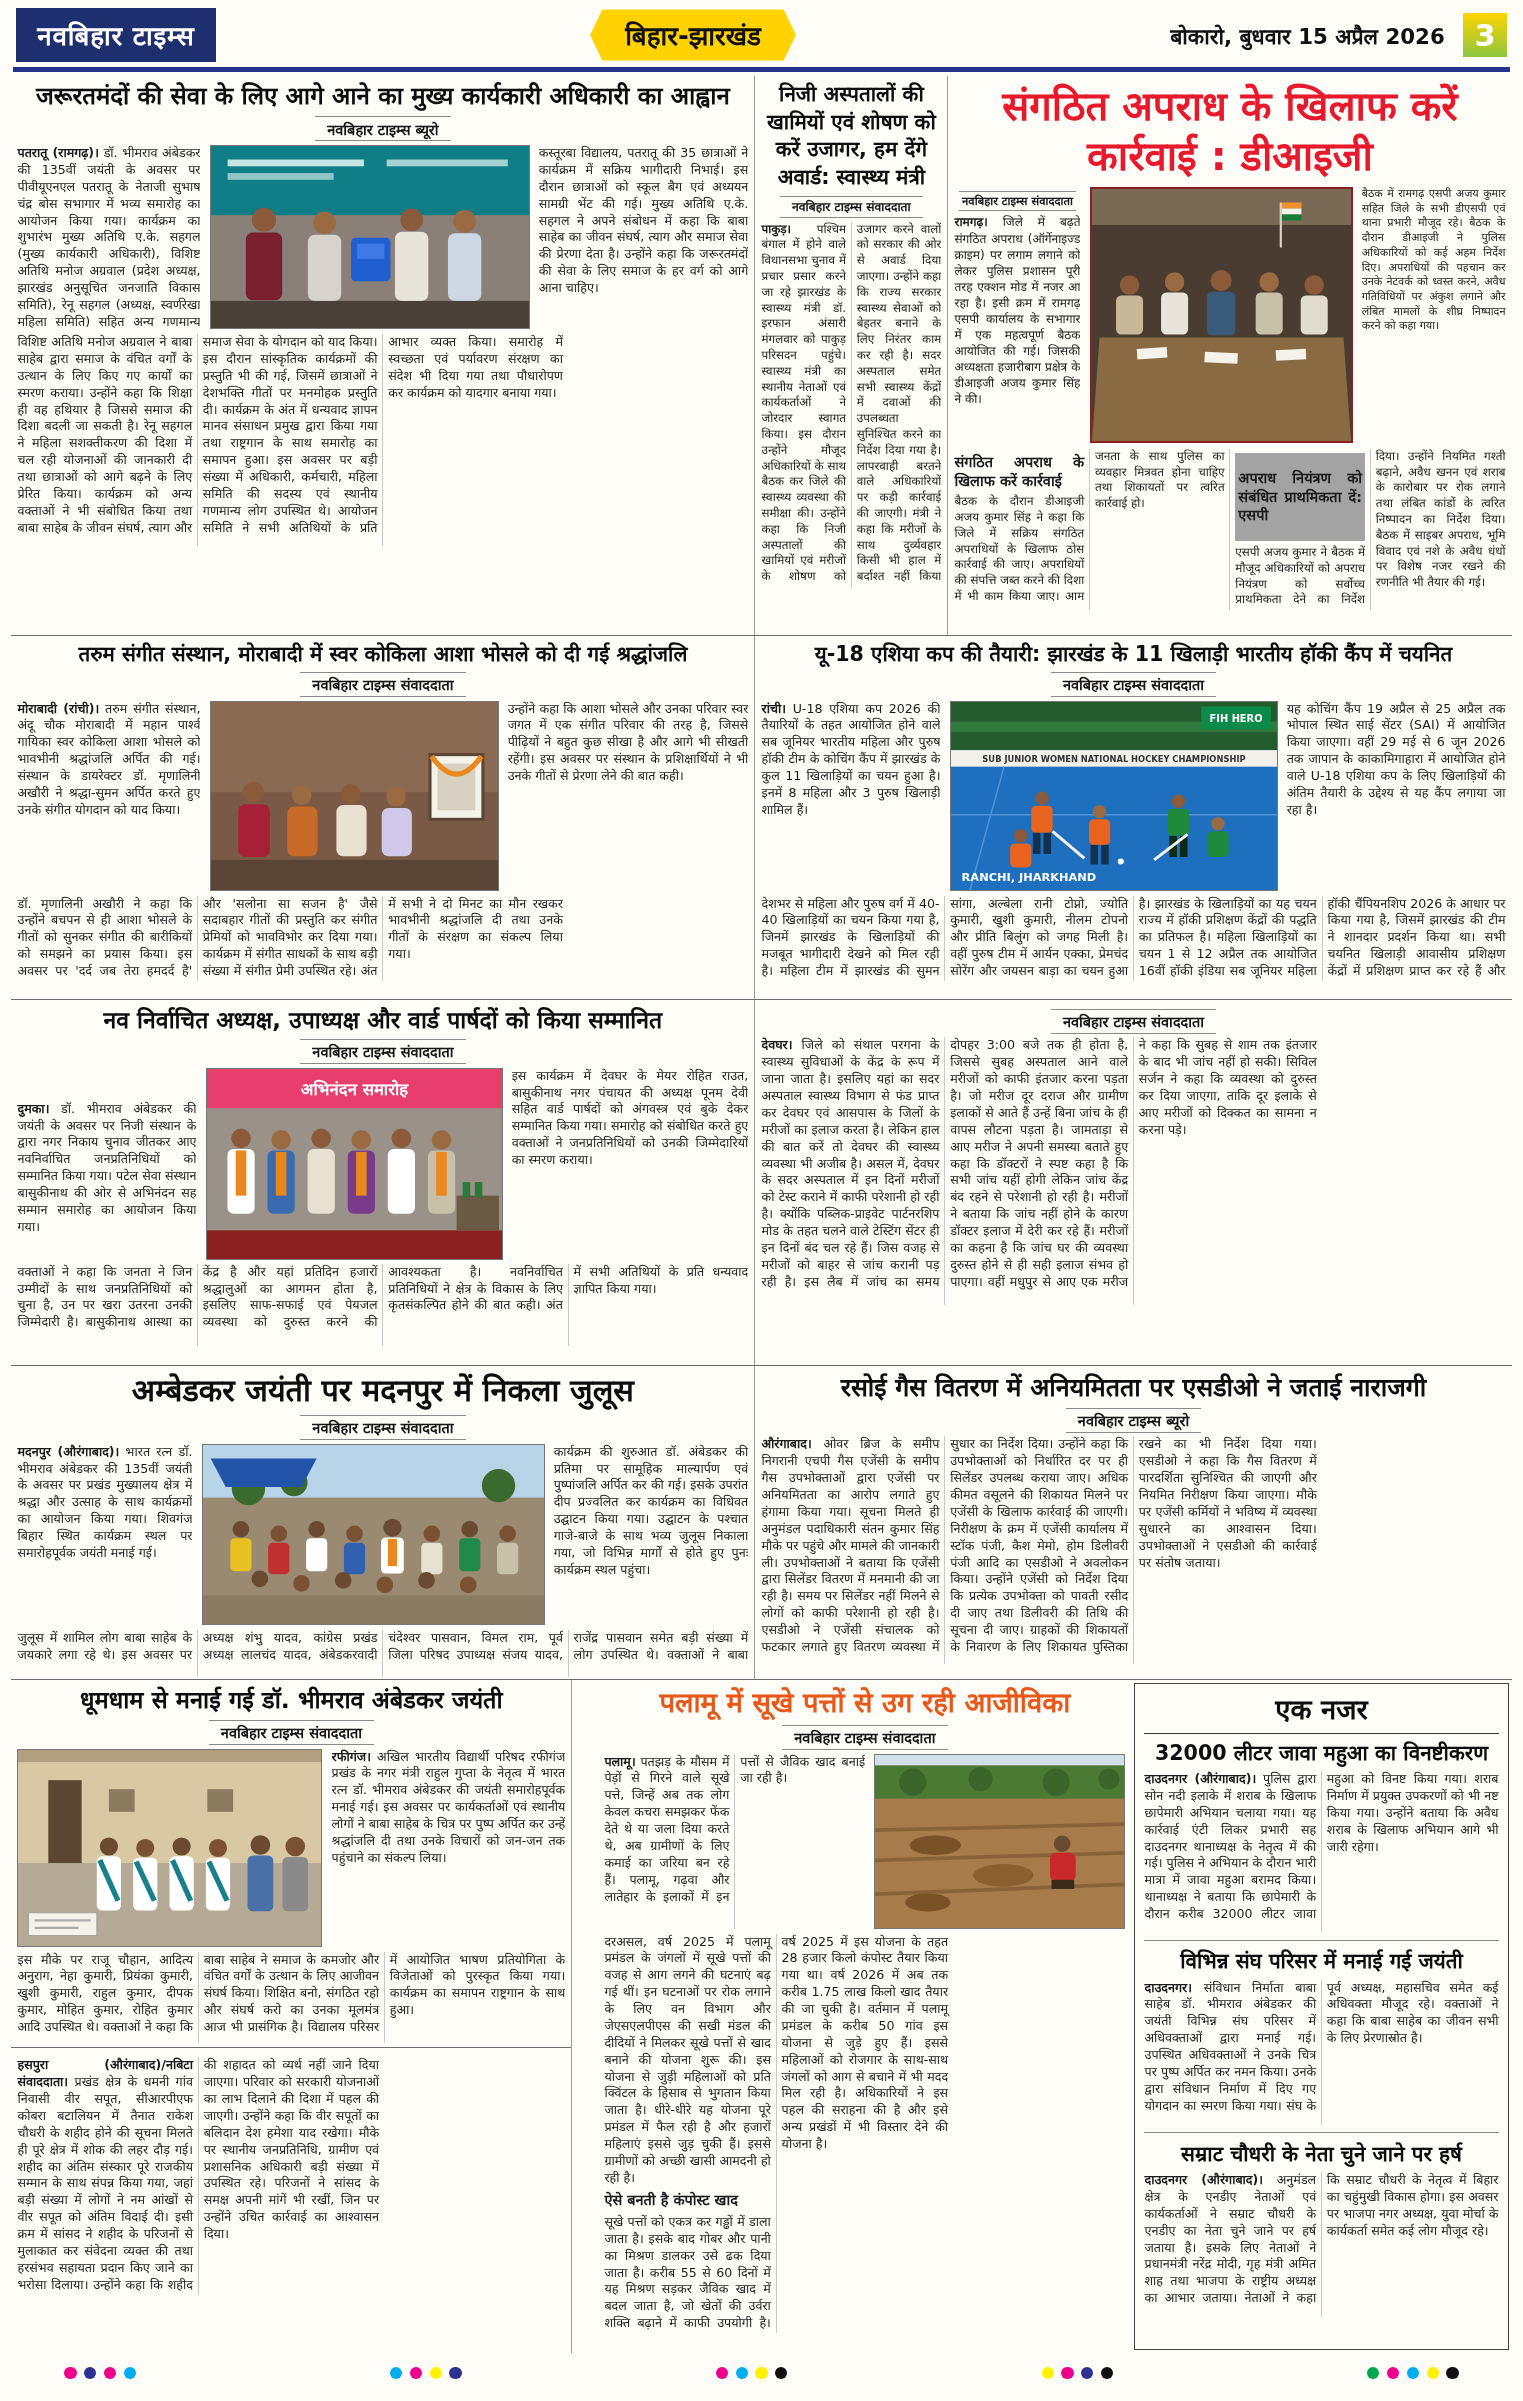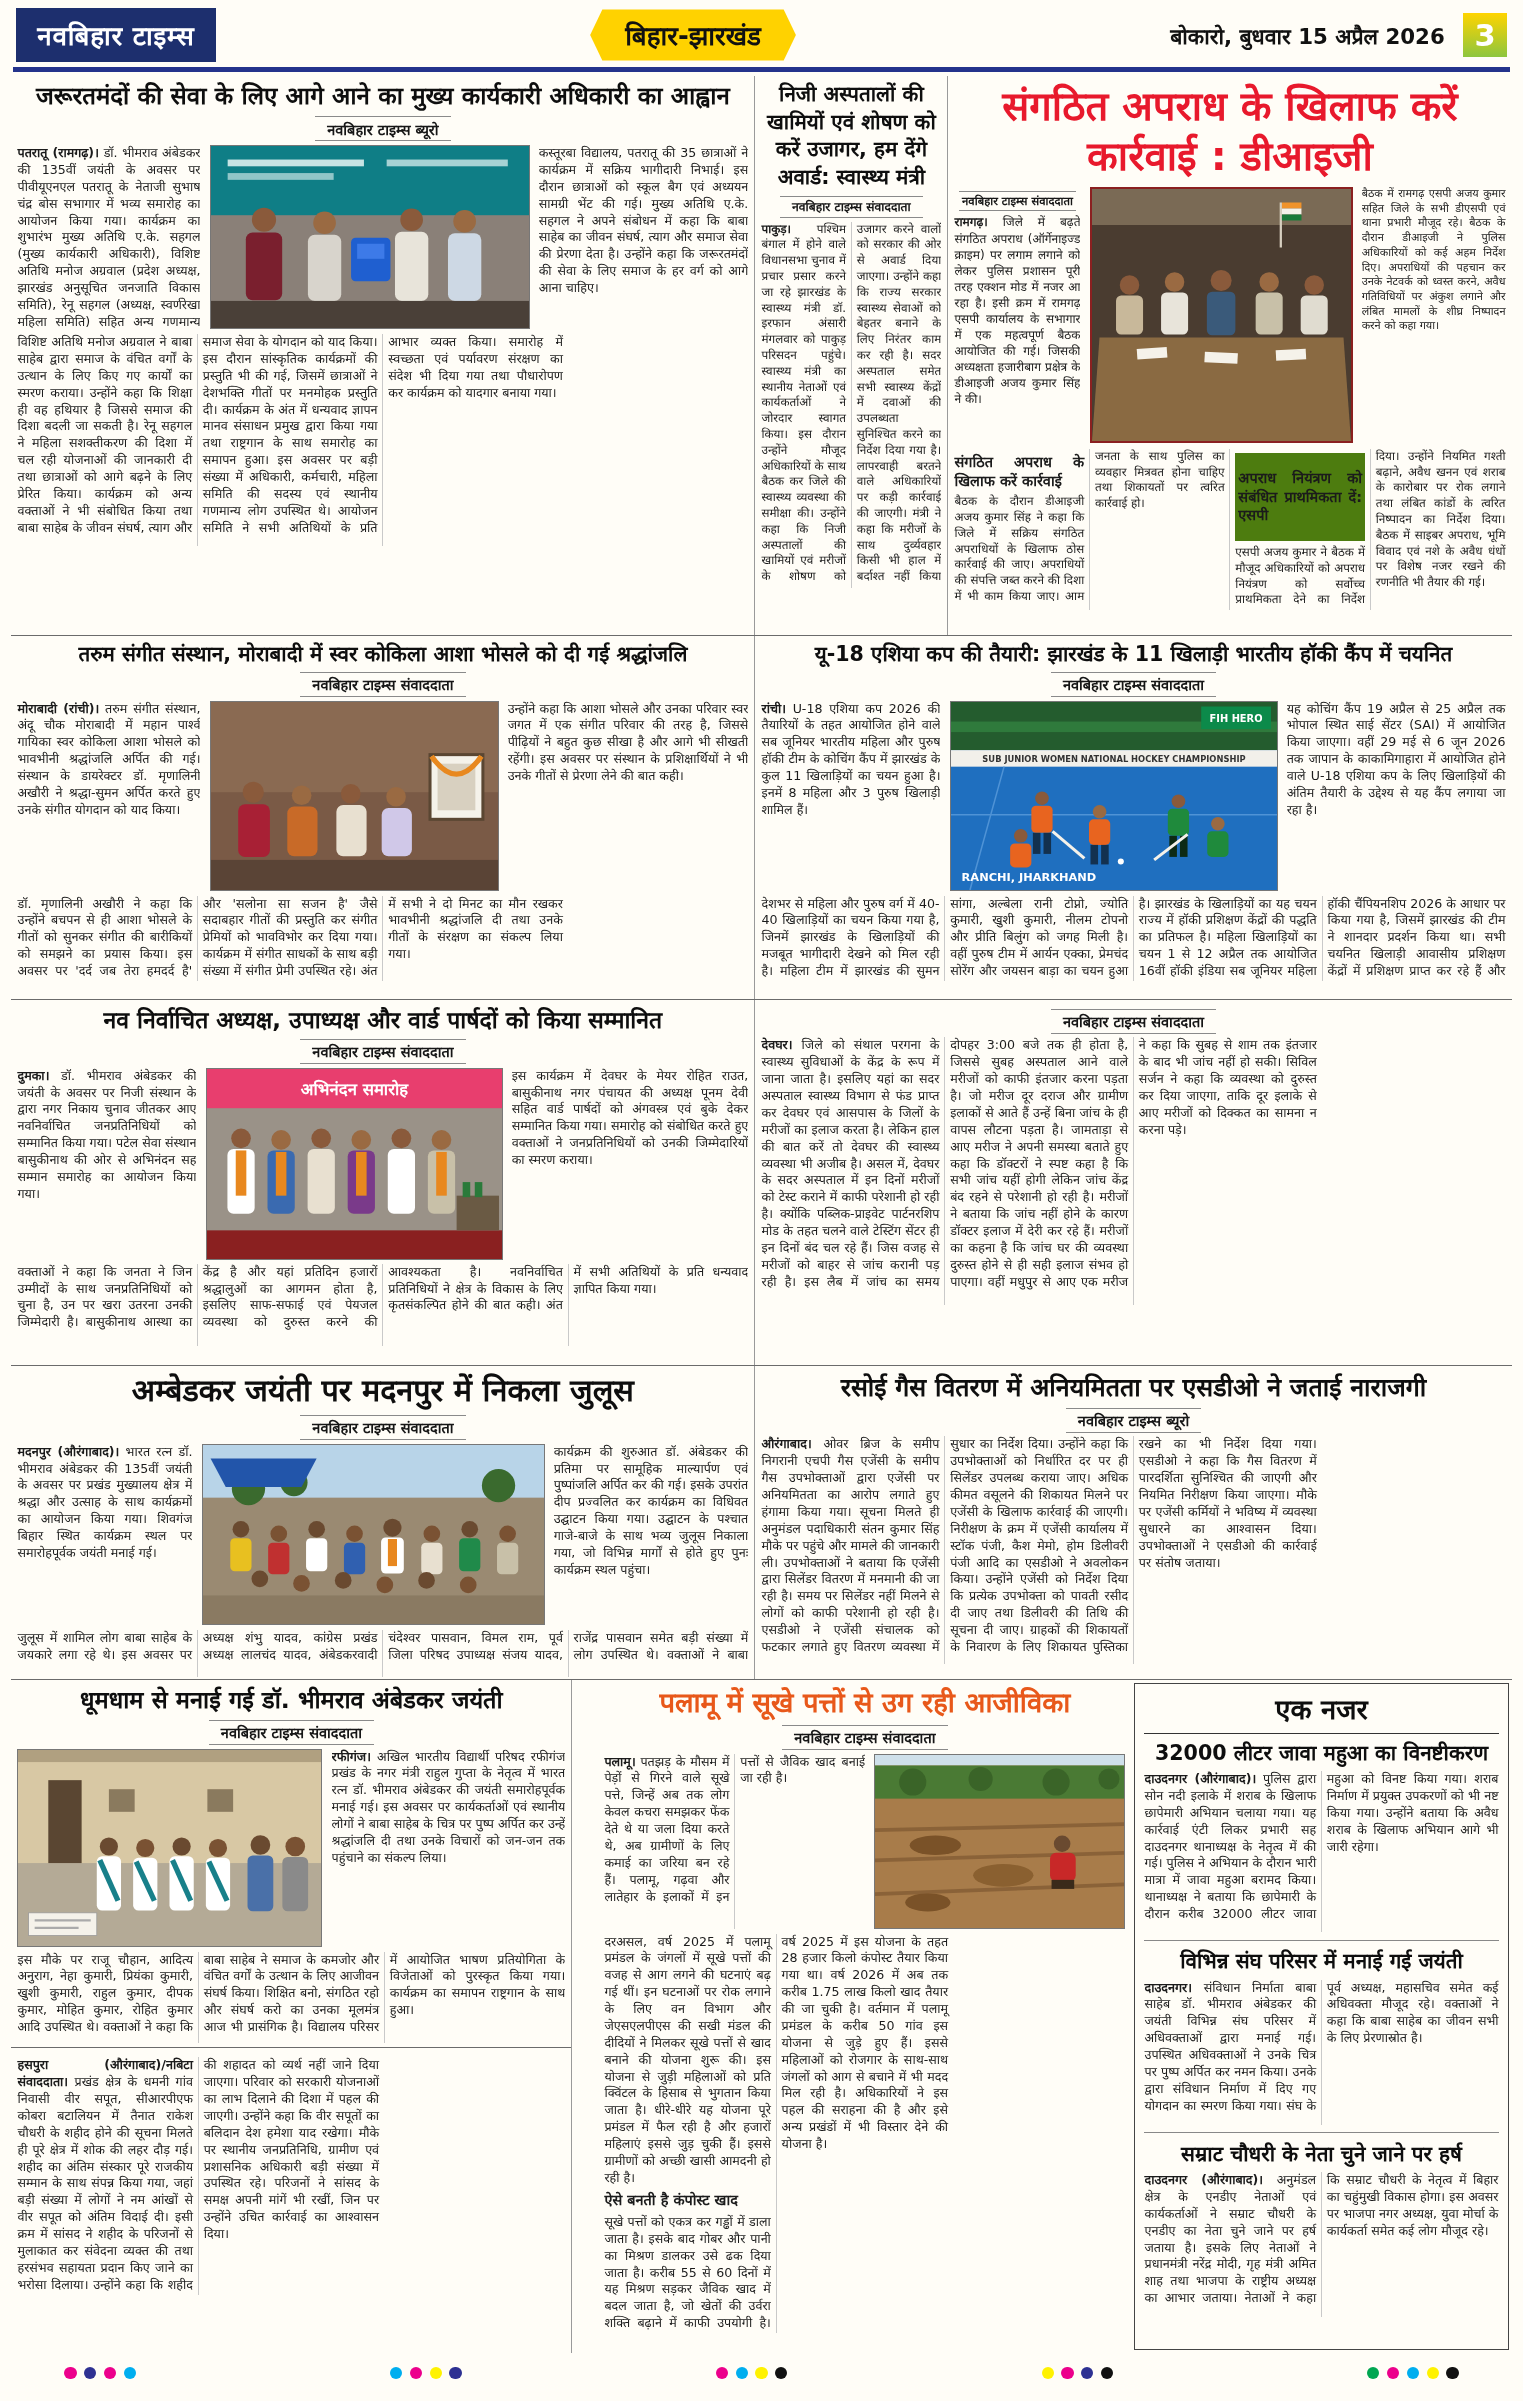--- a/index.html
+++ b/index.html
@@ -29,21 +29,21 @@
   .body { font-size:12.6px; line-height:1.34; text-align:justify; color:#1b1b1b; }
   .body p { margin-bottom:4.6px; }
   .dl { font-weight:700; }
   .cols { column-gap:10.7px; column-rule:0.8px solid #c9c9c9; column-fill:auto; overflow:hidden; }
   .c2 { column-count:2; } .c3 { column-count:3; } .c4 { column-count:4; }
   .row { display:flex; gap:9.1px; margin:3px 0; }
   .txtcol { overflow:hidden; }
   figure { border:0.8px solid #777; background:#ddd; flex:none; overflow:hidden; }
   figure svg { display:block; width:100%; height:100%; }
   .subhead { font-weight:700; font-size:14.5px; margin:3.8px 0; line-height:1.3; }
-  .subhead.hl { background:#4d7c0f; padding:16px 3px; display:inline-block; }
+  .subhead.hl { background:#a3a3a3; padding:16px 3px; display:inline-block; }
 
   
   .h-ceo { font-size:24px; }
   .h-health { font-size:20.6px; line-height:1.35; }
   .h-dig { font-size:40px; color:#e8192c; line-height:1.25; }
   .h-band2 { font-size:20.6px; }
   .h-honored { font-size:23px; }
   .h-hospital { font-size:29px; }
   .h-proc { font-size:30.5px; }
   .h-lpg { font-size:25px; }
@@ -250,21 +250,21 @@
       </div>
     </article>
   </section>
 
   <section class="band" style="height:366px;">
 
     <article style="width:743px;">
       <h2 class="hd h-honored nowrap">नव निर्वाचित अध्यक्ष, उपाध्यक्ष और वार्ड पार्षदों को किया सम्मानित</h2>
       <div class="byline">नवबिहार टाइम्स संवाददाता</div>
       <div class="row" style="height:193px;">
-        <div class="txtcol body" style="width:179px;">
+        <div class="txtcol body" style="width:179px;margin-top:33px;">
           <p><strong class="dl">दुमका।</strong> <span>डॉ. भीमराव अंबेडकर की जयंती के अवसर पर निजी संस्थान के द्वारा नगर निकाय चुनाव जीतकर आए नवनिर्वाचित जनप्रतिनिधियों को सम्मानित किया गया। पटेल सेवा संस्थान बासुकीनाथ की ओर से अभिनंदन सह सम्मान समारोह का आयोजन किया गया।</span></p>
         </div>
         <figure style="width:297px;height:192px;">
           <svg viewBox="0 0 390 252" preserveAspectRatio="none">
             <rect width="390" height="252" fill="#9a9288"></rect>
             <rect width="390" height="52" fill="#e83e6e"></rect>
             <text x="195" y="34" fill="#ffffff" font-size="22" font-weight="bold" text-anchor="middle">अभिनंदन समारोह</text>
             <circle cx="45" cy="92" r="13" fill="#8a5a3b"></circle>
               <rect x="27" y="106" width="36" height="86" rx="8" fill="#ffffff"></rect>
               <rect x="38" y="108" width="14" height="60" fill="#e8881f"></rect>

